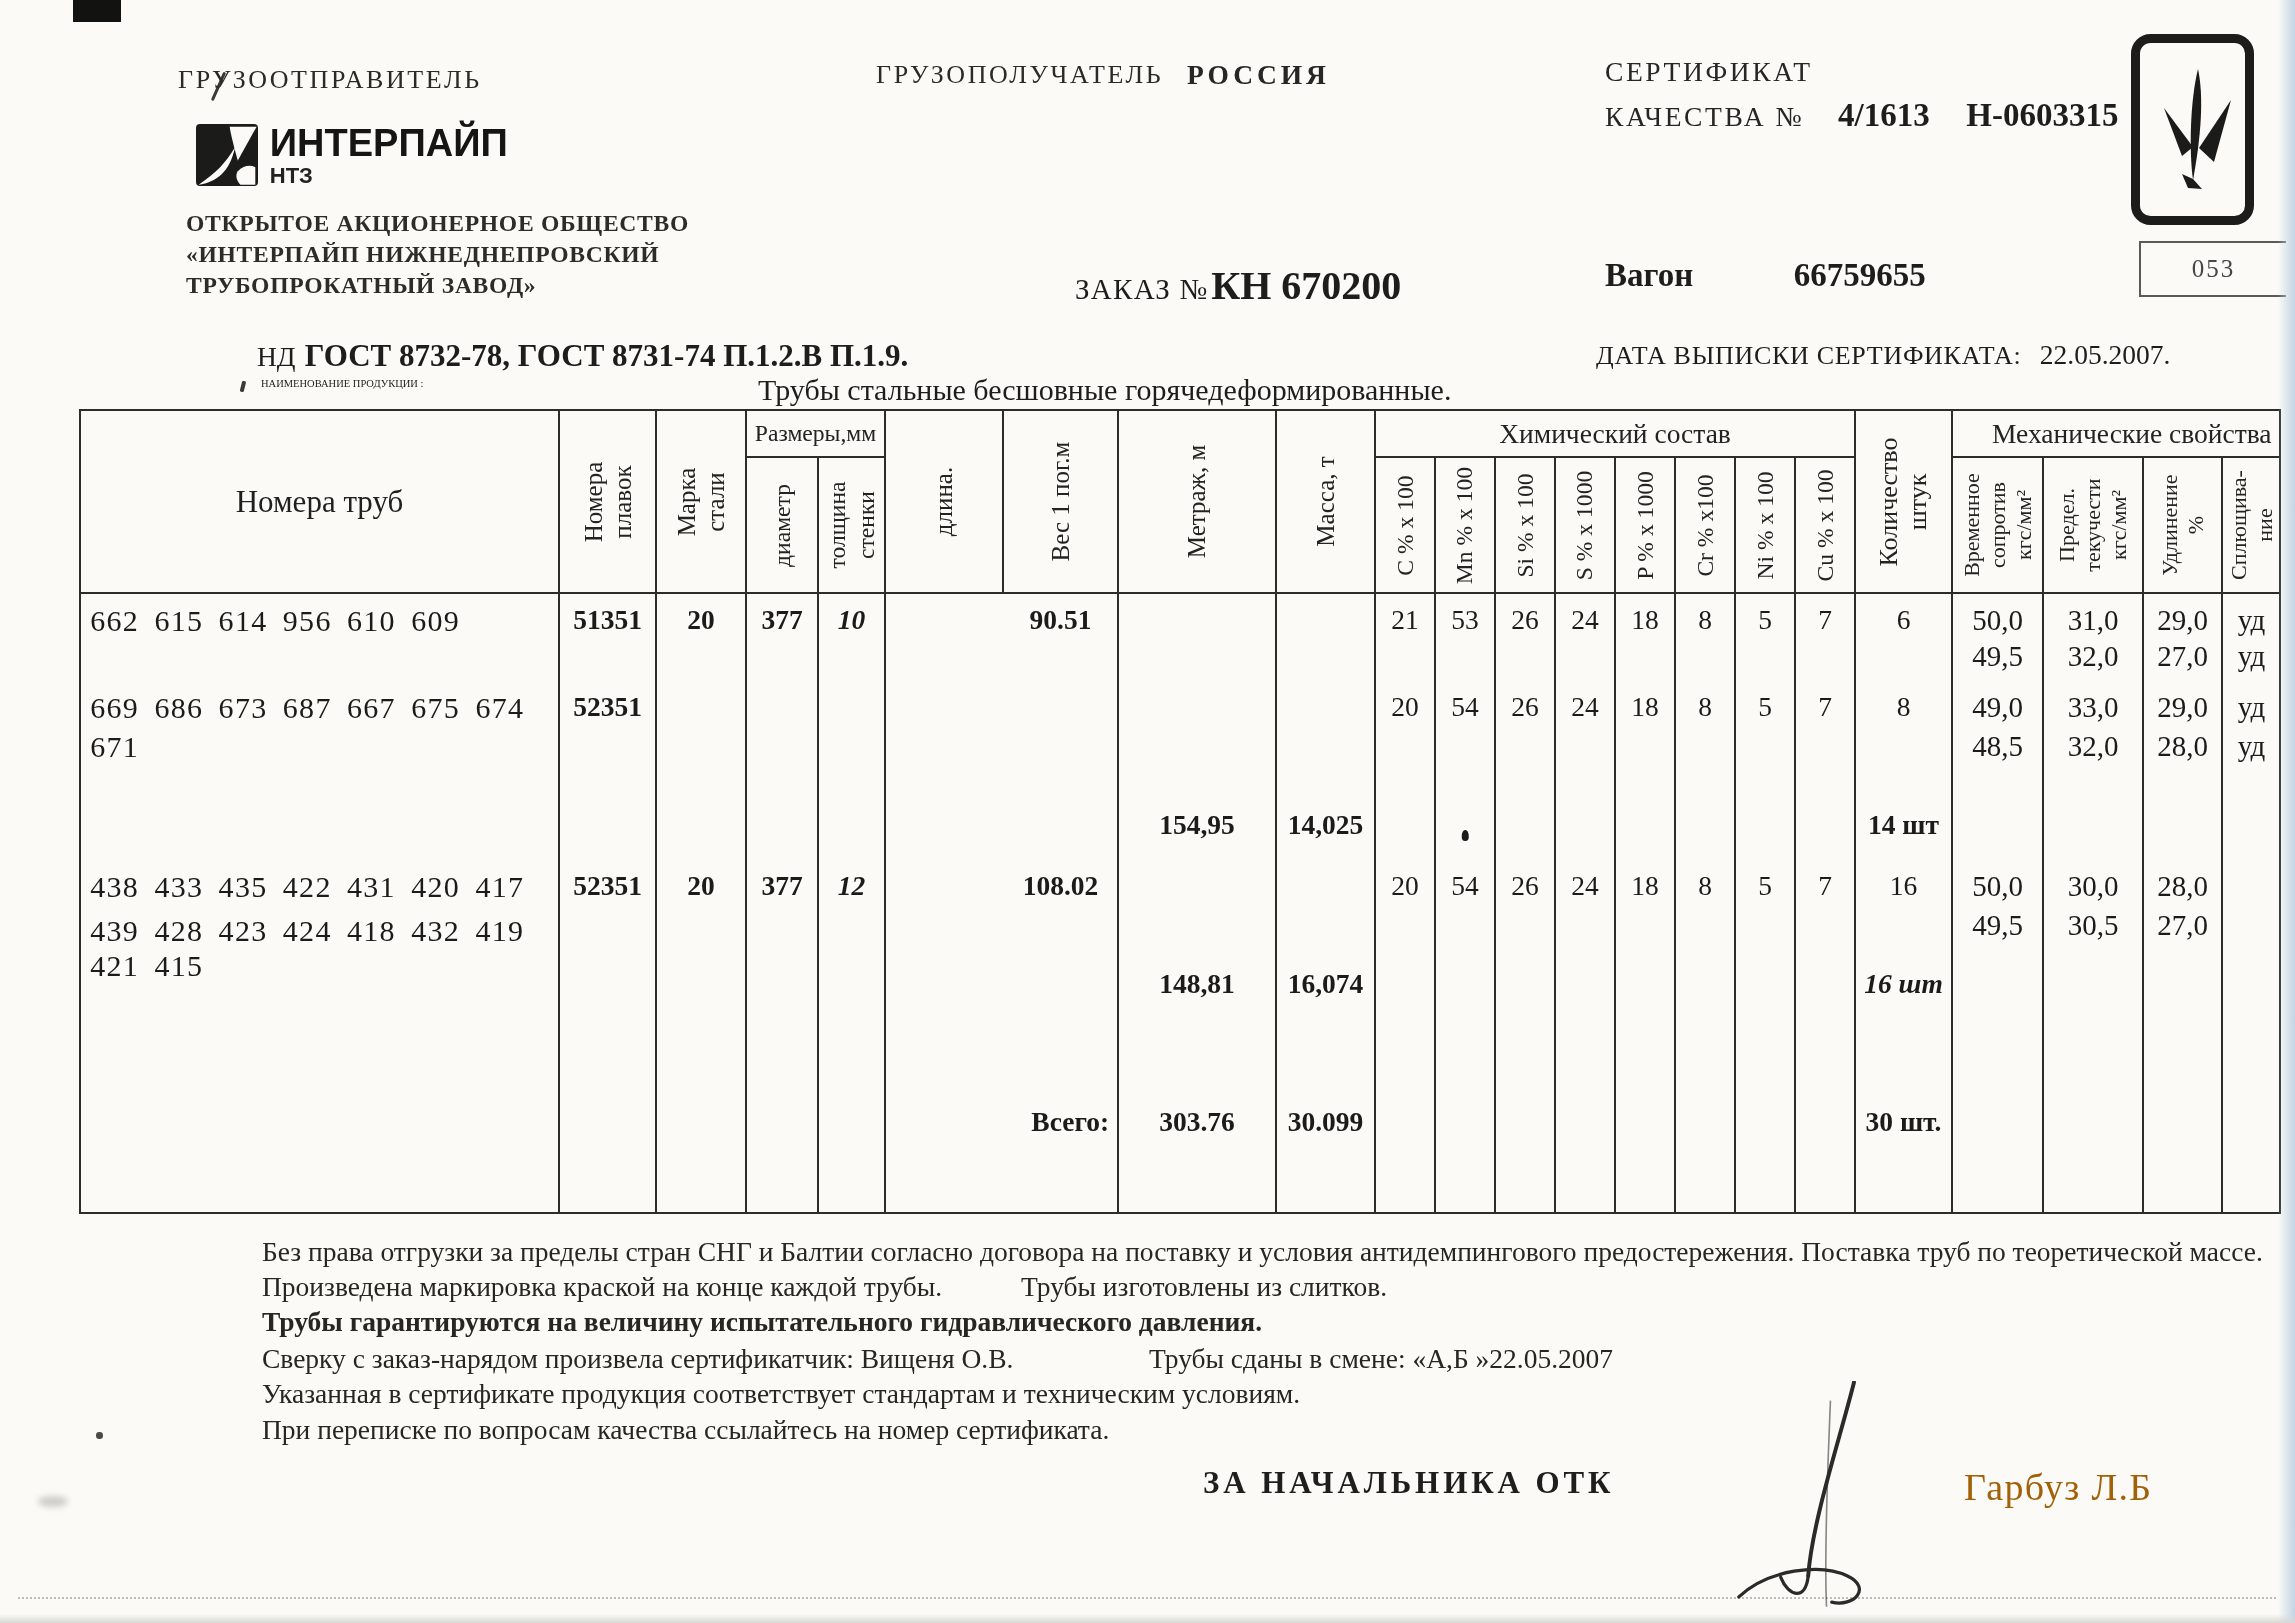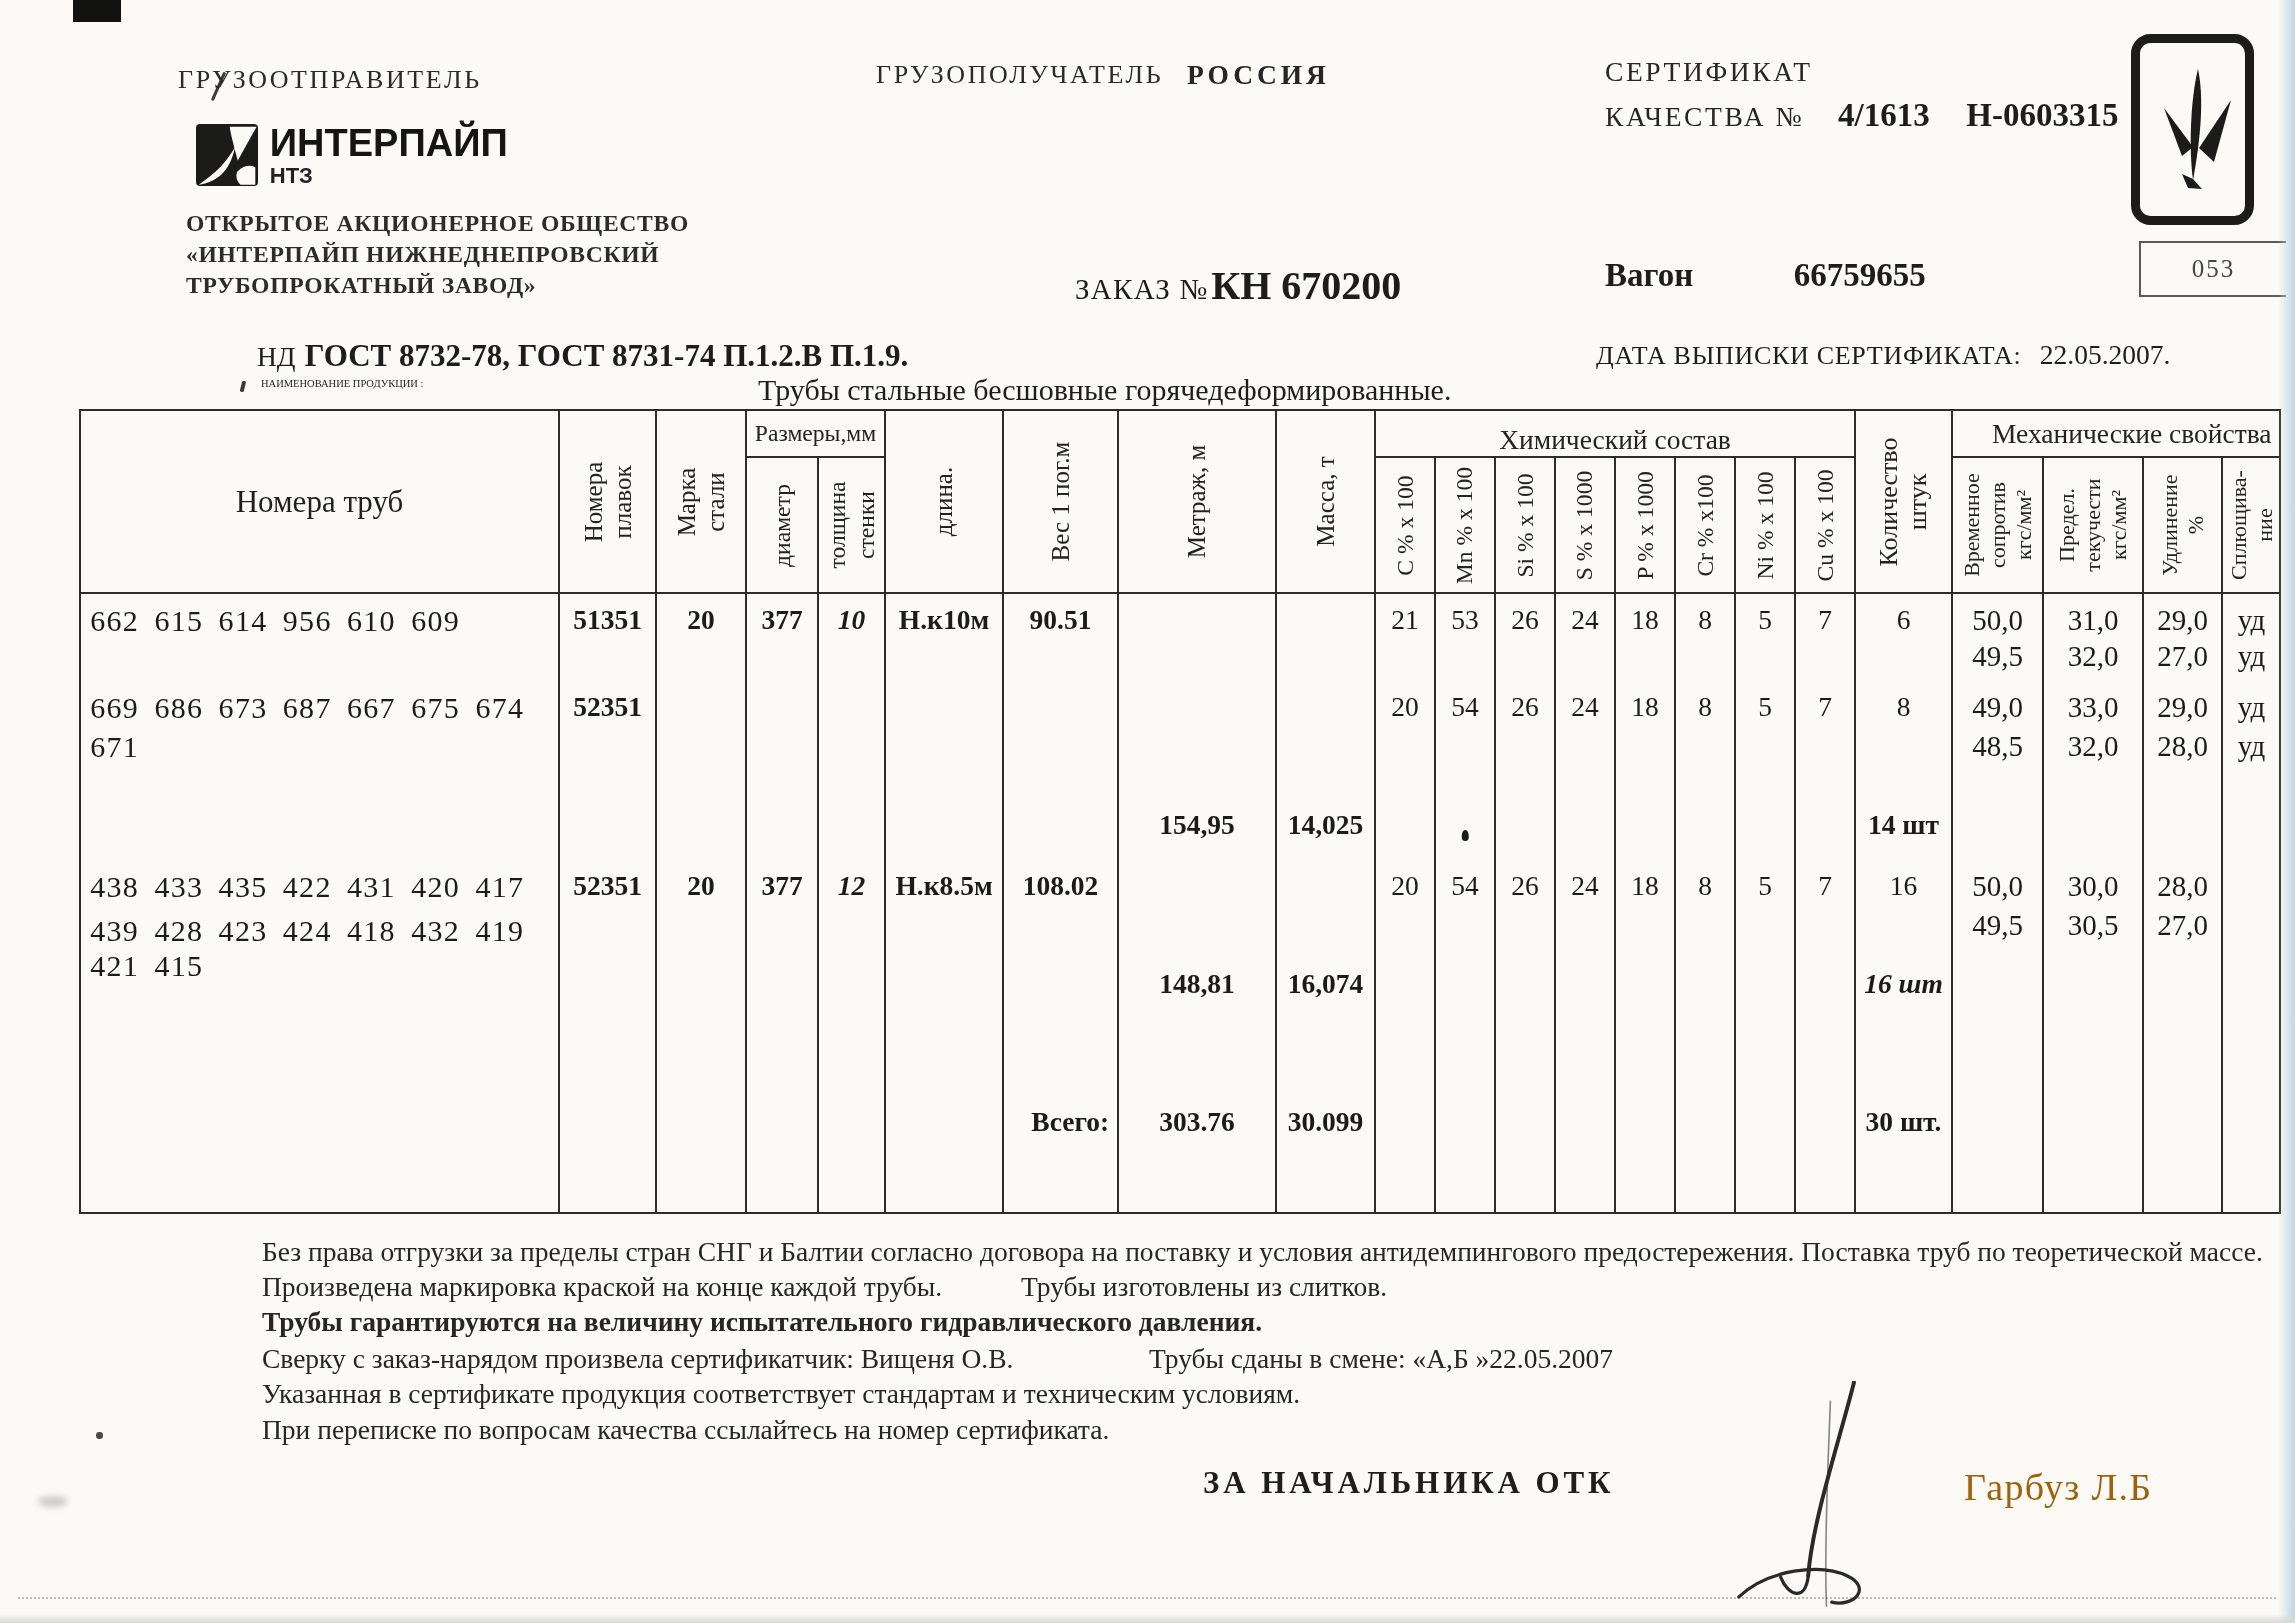--- a/index.html
+++ b/index.html
@@ -199,21 +199,21 @@
     <div class="cell r12 hb vcell" style="grid-column:7;">
       <div class="vlabel vl-nowrap">Вес 1 пог.м</div>
     </div>
     <div class="cell r12 hb vcell" style="grid-column:8;">
       <div class="vlabel vl-nowrap">Метраж,  м</div>
     </div>
     <div class="cell r12 hb vcell" style="grid-column:9;">
       <div class="vlabel vl-nowrap">Масса,  т</div>
     </div>
 
-    <div class="cell r1 hb hspan" style="grid-column:10/18;font-size:27.5px;align-items:flex-end;">
+    <div class="cell r1 hb hspan" style="grid-column:10/18;font-size:27.5px;">
       <span>Химический состав</span>
     </div>
     <div class="cell r2 hb vcell" style="grid-column:10;">
       <div class="vlabel vl-chem">C % x 100</div>
     </div>
     <div class="cell r2 hb vcell" style="grid-column:11;">
       <div class="vlabel vl-chem">Mn % x 100</div>
     </div>
     <div class="cell r2 hb vcell" style="grid-column:12;">
       <div class="vlabel vl-chem">Si % x 100</div>
@@ -271,24 +271,20 @@
       <span class="val b" style="top:9.8px;">20</span>
       <span class="val b" style="top:276px;">20</span>
     </div>
     <div class="r3" style="grid-column:4;">
       <span class="val b" style="top:9.8px;">377</span>
       <span class="val b" style="top:276px;">377</span>
     </div>
     <div class="r3" style="grid-column:5;font-style:italic;">
       <span class="val b" style="top:9.8px;">10</span>
       <span class="val b" style="top:276px;">12</span>
-    </div>
-    <div class="r3" style="grid-column:6;">
-      <span class="val b" style="top:9.8px;">Н.к10м</span>
-      <span class="val b" style="top:276px;">Н.к8.5м</span>
     </div>
     <div class="r3" style="grid-column:7;">
       <span class="val b" style="top:9.8px;">90.51</span>
       <span class="val b" style="top:276px;">108.02</span>
       <span class="val b vright" style="top:512px;">Всего:</span>
     </div>
     <div class="r3" style="grid-column:8;">
       <span class="val b" style="top:215px;">154,95</span>
       <span class="val b" style="top:374px;">148,81</span>
       <span class="val b" style="top:512px;">303.76</span>

